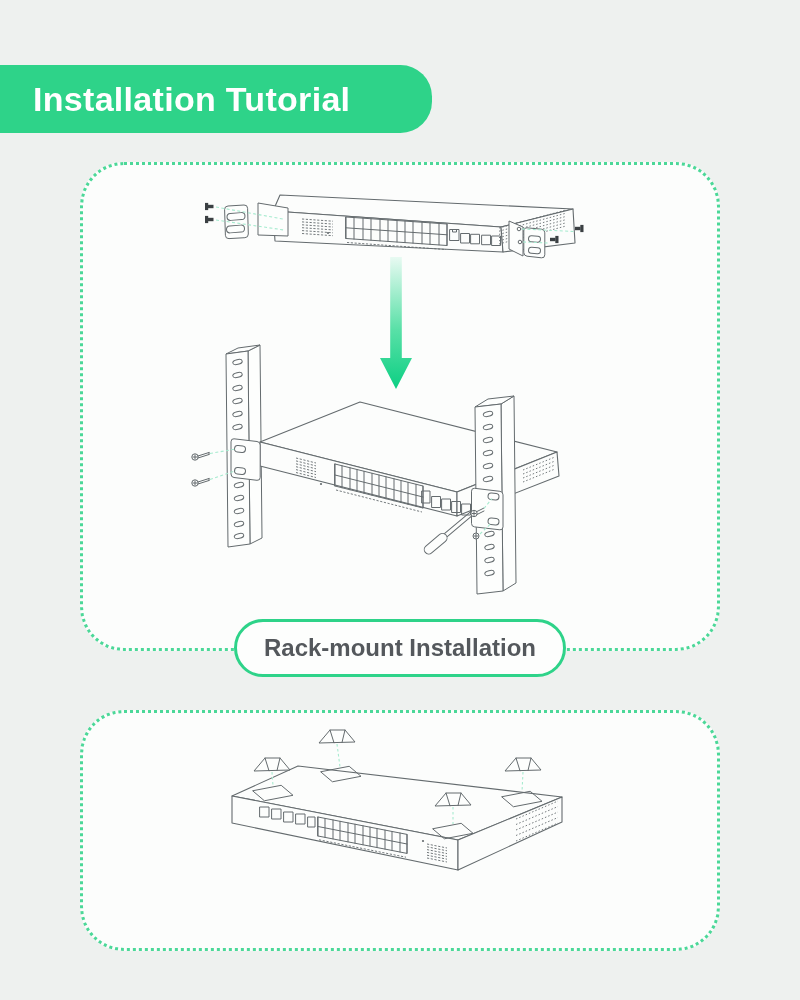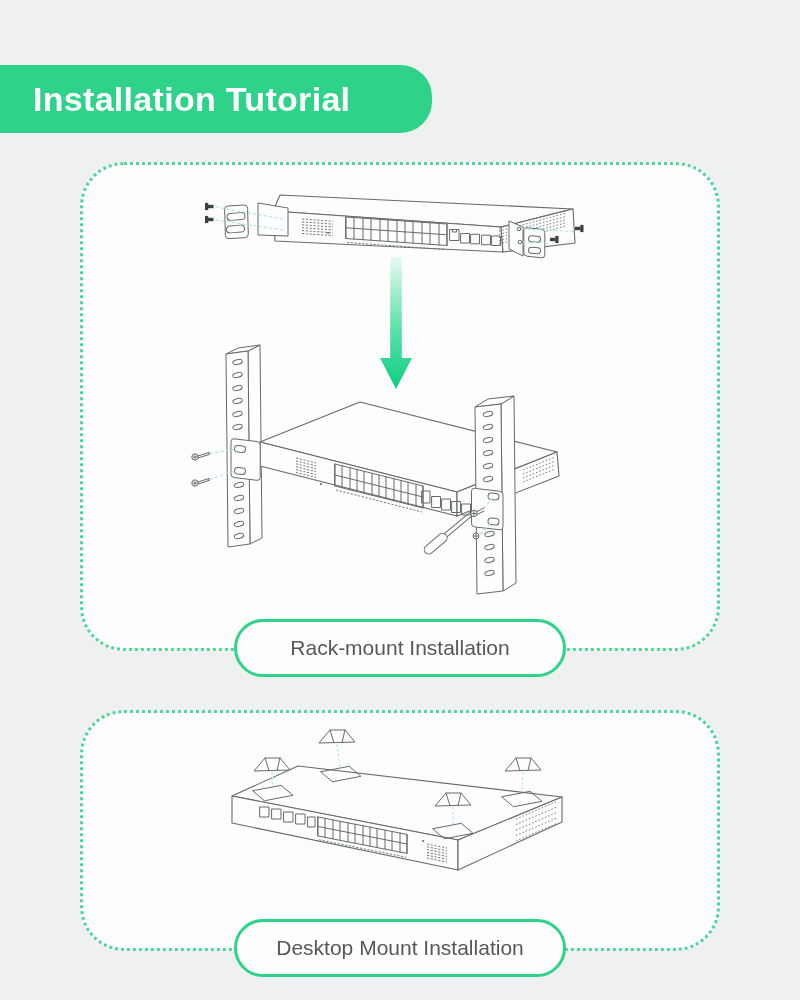--- a/index.html
+++ b/index.html
@@ -16,21 +16,21 @@
   .banner h1{margin:0;font-size:34px;font-weight:700;color:var(--bannertext);letter-spacing:.3px;}
   .panel{position:absolute;left:80px;width:640px;border:3px dotted var(--dotgreen);
          border-radius:44px;background:var(--panelbg);box-sizing:border-box;}
   .panel-rack{top:162px;height:489px;}
   .panel-desktop{top:710px;height:241px;}
   .panel svg{position:absolute;left:-3px;top:-3px;}
   .pill{position:absolute;left:50%;bottom:-29px;transform:translateX(-50%);
         width:332px;height:58px;background:#fdfefd;border:3px solid var(--green);
         border-radius:29px;display:flex;align-items:center;justify-content:center;
         box-sizing:border-box;}
-  .pill span{font-size:21px;font-weight:400;color:var(--captext);white-space:nowrap;}
+  .pill span{font-size:24px;font-weight:700;color:var(--captext);white-space:nowrap;}
   
   .s{fill:none;stroke:var(--ink);stroke-width:1;stroke-linejoin:round;stroke-linecap:round;}
   .sf{fill:var(--panelbg);stroke:var(--ink);stroke-width:1.1;stroke-linejoin:round;}
   .sw{fill:#fdfefd;stroke:var(--ink);stroke-width:1;stroke-linejoin:round;}
   .vd{fill:none;stroke:var(--ink);stroke-width:.9;stroke-dasharray:2.2 1.6;}
   .vdd{fill:none;stroke:var(--ink);stroke-width:.9;stroke-dasharray:1.5 2;}
   .d{fill:none;stroke:var(--dashgreen);stroke-width:1.1;stroke-dasharray:3 2.4;}
   .d2{fill:none;stroke:var(--dashgreen);stroke-width:1.1;stroke-dasharray:2.6 2.4;}
   .blk{fill:#3b4043;}
   .dot{fill:var(--ink);}
@@ -230,18 +230,15 @@
         <circle class="dot" cx="343" cy="131" r="1.1"></circle>
         <path class="vd" d="M347,134 L367,138 M347,136.8 L367,140.8 M347,139.6 L367,143.6 M347,142.4 L367,146.4 M347,145.2 L367,149.2 M347,148 L367,152"></path>
         <path class="vdd" d="M436,109 L478,91 M436,114.5 L478,96.5 M436,120 L478,102 M436,125.5 L478,107.5 M436,131 L478,113"></path>
         <path class="d2" d="M192,62 L193,76 M257,34 L260,57 M373,97 L373,114 M443,62 L442,82"></path>
         <use href="#foot" x="192" y="55"></use>
         <use href="#foot" x="257" y="27"></use>
         <use href="#foot" x="373" y="90"></use>
         <use href="#foot" x="443" y="55"></use>
       </g>
     </svg>
-    <div class="pill">
-      <span>Desktop Mount Installation</span>
-    </div>
   </section>
 
 </div>
 
 </body></html>

